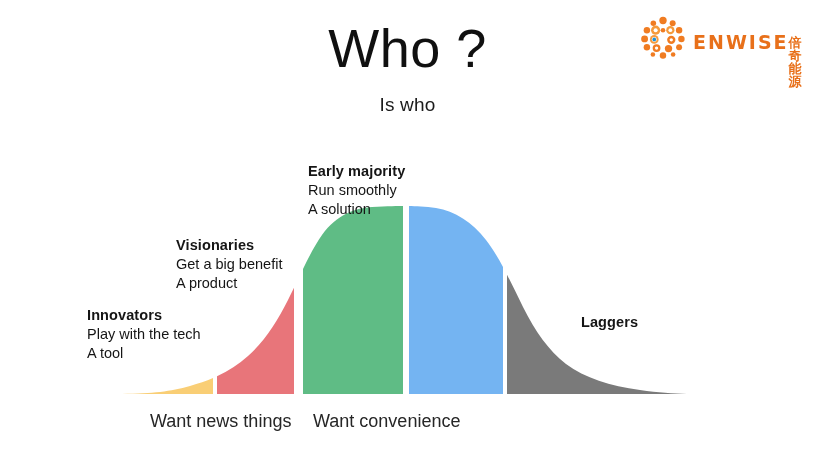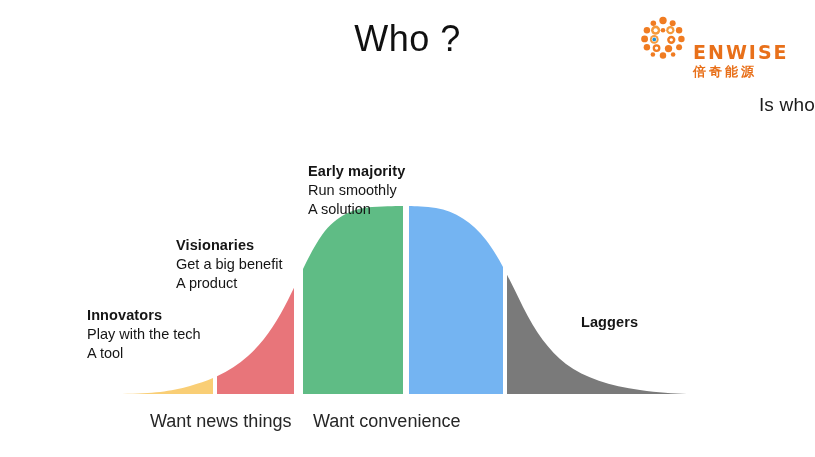--- a/index.html
+++ b/index.html
@@ -30,21 +30,20 @@
     align-items: center;
     gap: 7px;
   }
   #brand-mark {
     width: 46px;
     height: 46px;
     flex: 0 0 auto;
   }
   #brand-text {
     display: flex;
-    flex-direction: column;
     justify-content: center;
     line-height: 1;
     padding-top: 1px;
     margin-top: 43px;
   }
   #brand-name {
     font-family: "DejaVu Sans", sans-serif;
     font-size: 19px;
     font-weight: bold;
     letter-spacing: 2.0px;
@@ -60,32 +59,32 @@
   }
 
   
   #title {
     position: absolute;
     left: 0;
     top: 20px;
     width: 815px;
     text-align: center;
     font-family: "Liberation Sans", sans-serif;
-    font-size: 36px;
+    font-size: 54px;
     font-weight: 300;
     color: #101010;
     letter-spacing: 0.5px;
     line-height: 1.05;
   }
   #subtitle {
     position: absolute;
     left: 0;
     top: 94px;
     width: 815px;
-    text-align: right;
+    text-align: center;
     font-family: "Liberation Sans", sans-serif;
     font-size: 19px;
     font-weight: 400;
     color: #1b1b1b;
     letter-spacing: 0.2px;
   }
 
   
   #curve-wrap {
     position: absolute;

